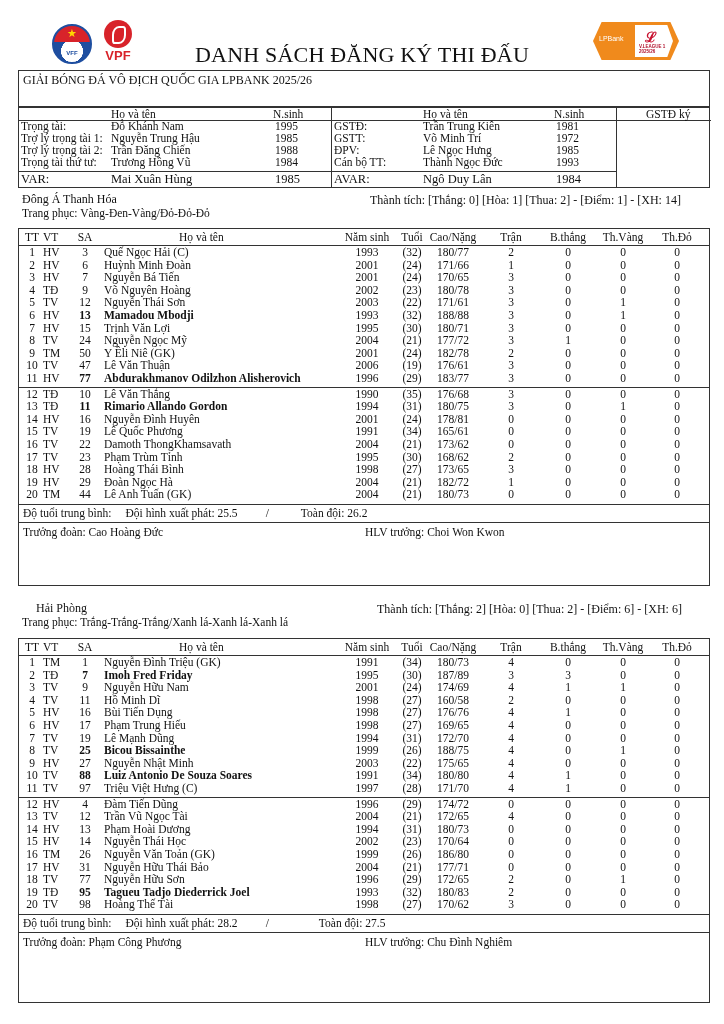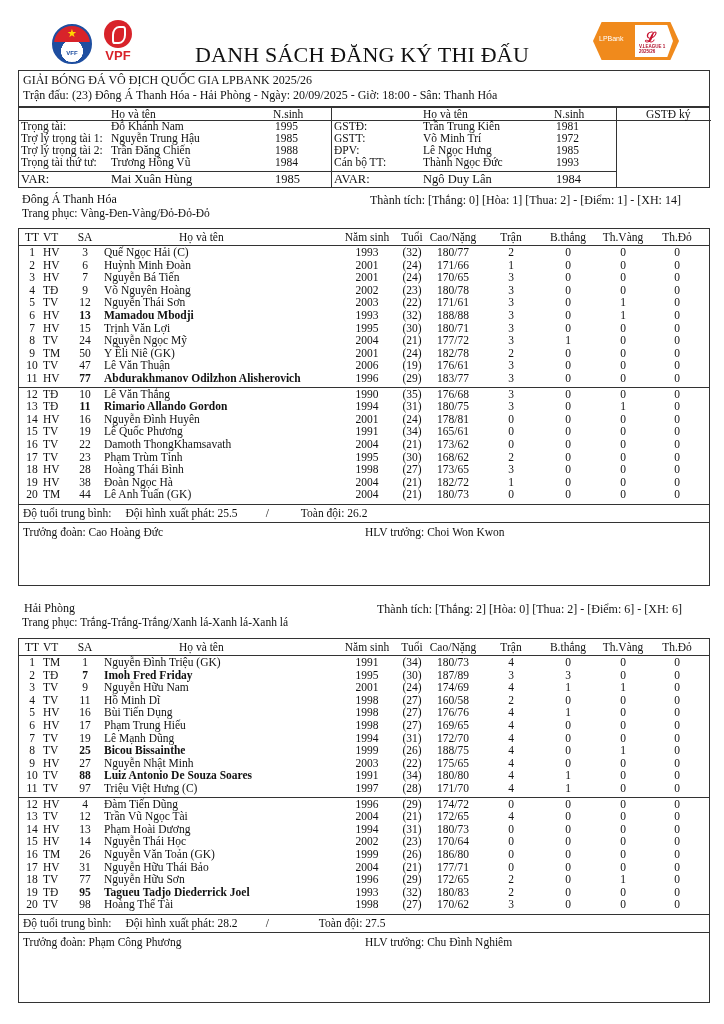--- a/index.html
+++ b/index.html
@@ -62,21 +62,20 @@
     <div class="inner"></div>
   <div class="bank">LPBank</div>
   <div class="swoosh">ℒ</div>
   <div class="vl"><span>V.LEAGUE 1</span><br><span>2025/26</span></div>
 </div>
 
 <div class="abs title">DANH SÁCH ĐĂNG KÝ THI ĐẤU</div>
 
 <div class="abs box hdr-box">
   <div>GIẢI BÓNG ĐÁ VÔ ĐỊCH QUỐC GIA LPBANK 2025/26</div>
-  <div>Trận đấu: (23) Đông Á Thanh Hóa - Hải Phòng - Ngày: 20/09/2025 - Giờ: 18:00 - Sân: Thanh Hóa</div>
 </div>
 
 <div class="abs box off">
   <div class="vsep" style="left:312px"></div>
   <div class="vsep" style="left:597px"></div>
   <div class="hsep" style="top:12px;width:597px"></div>
   <div class="hsep" style="top:63px;width:597px"></div>
   <div class="hsep" style="top:12px;left:597px;width:95px"></div>
   <div class="cell" style="left:92px;top:1px">Họ và tên</div>
   <div class="cell" style="left:254px;top:1px">N.sinh</div>
@@ -367,21 +366,21 @@
       <span class="c-tuoi">(27)</span>
       <span class="c-cao">173/65</span>
       <span class="c-tran">3</span>
       <span class="c-bt">0</span>
       <span class="c-tv">0</span>
       <span class="c-td">0</span>
     </div>
     <div class="row" style="top:247.79999999999993px">
       <span class="c-tt">19</span>
       <span class="c-vt">HV</span>
-      <span class="c-sa">38</span>
+      <span class="c-sa">29</span>
       <span class="c-name">Đoàn Ngọc Hà</span>
       <span class="c-nam">2004</span>
       <span class="c-tuoi">(21)</span>
       <span class="c-cao">182/72</span>
       <span class="c-tran">1</span>
       <span class="c-bt">0</span>
       <span class="c-tv">0</span>
       <span class="c-td">0</span>
     </div>
     <div class="row" style="top:260.3999999999999px">
@@ -397,21 +396,21 @@
       <span class="c-tv">0</span>
       <span class="c-td">0</span>
     </div>
     <div class="hline" style="top:274.99999999999994px"></div>
     <div class="foot" style="top:277.99999999999994px"><span>Độ tuổi trung bình:</span><span style="margin-left:14px">Đội hình xuất phát: 25.5</span><span style="margin-left:28px">/</span><span style="margin-left:32px">Toàn đội: 26.2</span></div>
     <div class="hline" style="top:292.99999999999994px"></div>
     <div class="foot" style="top:296.99999999999994px">Trưởng đoàn: Cao Hoàng Đức</div>
     <div class="foot" style="left:346px;top:296.99999999999994px">HLV trưởng: Choi Won Kwon</div>
   </div>
 
-<div class="abs team-name" style="left:24px;top:601px">Hải Phòng</div>
+<div class="abs team-name" style="left:36px;top:601px">Hải Phòng</div>
 <div class="abs" style="left:377px;top:602px;font-size:12px">Thành tích: [Thắng: 2] [Hòa: 0] [Thua: 2] - [Điểm: 6] - [XH: 6]</div>
 <div class="abs" style="left:22px;top:616px">Trang phục: Trắng-Trắng-Trắng/Xanh lá-Xanh lá-Xanh lá</div>
 
 <div class="abs box squad" id="squad-1" style="top:638px;height:365px">
     <div class="row" style="top:3px">
       <span class="c-tt">TT</span>
       <span class="c-vt">VT</span>
       <span class="c-sa">SA</span>
       <span class="c-name" style="left:160px">Họ và tên</span>
       <span class="c-nam">Năm sinh</span>

